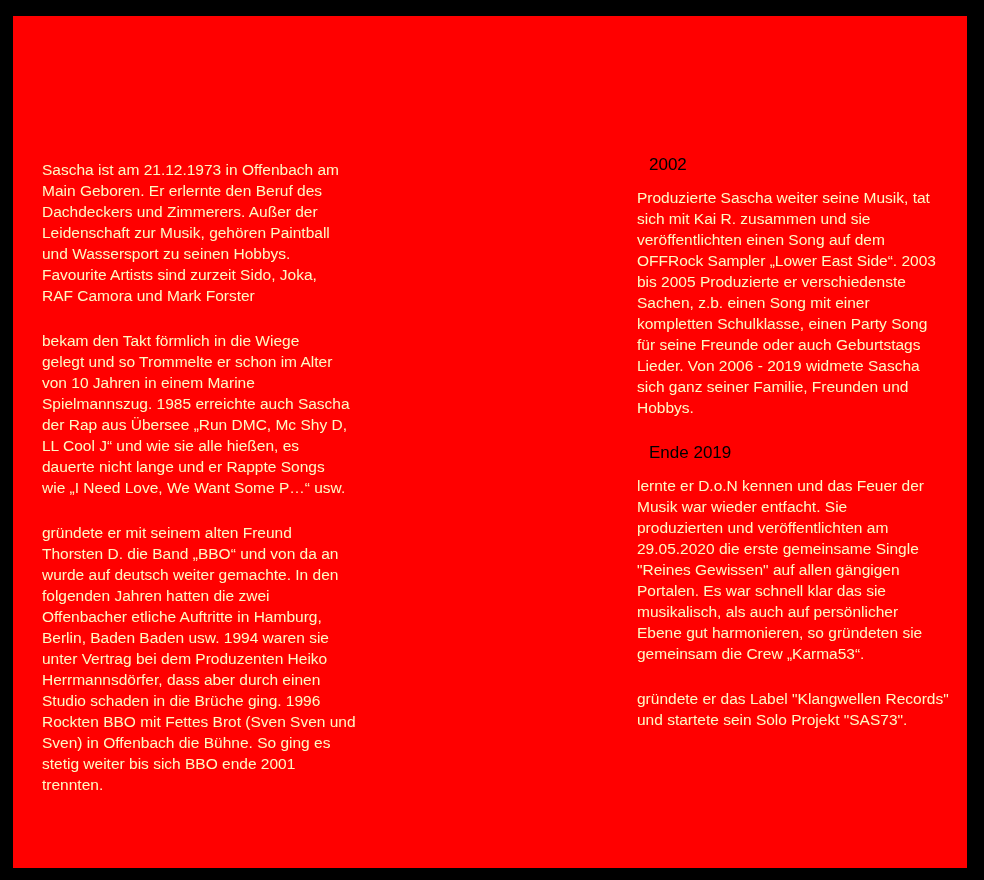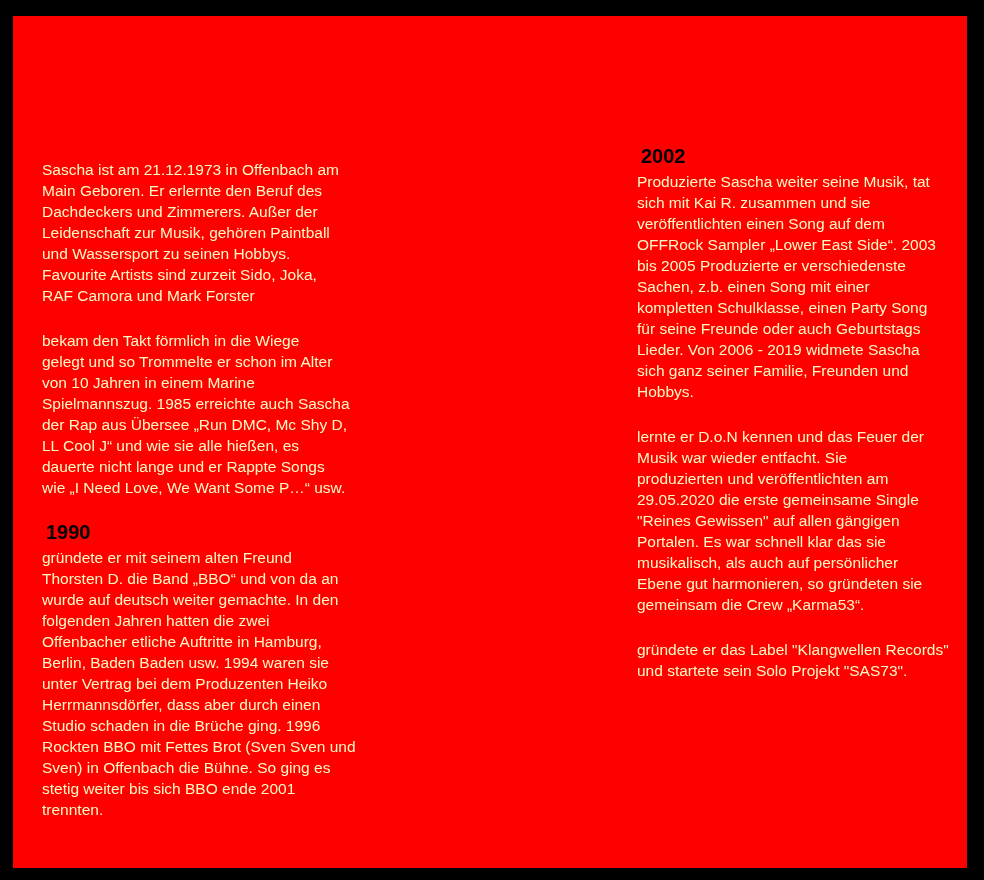--- a/index.html
+++ b/index.html
@@ -31,25 +31,25 @@
     top: 143px;
   }
   .col-right {
     left: 624px;
     top: 126px;
   }
   .section {
     margin: 0 0 24px 0;
   }
   .heading {
-    margin: 4px;
+    margin: 12px;
     padding: 0;
-    font-size: 20px;
+    font-size: 17px;
     line-height: 21px;
-    font-weight: 700;
+    font-weight: 400;
     color: #000000;
   }
   .body-text {
     margin: 0;
     padding: 0;
     font-size: 15.5px;
     line-height: 21px;
     font-weight: 400;
     color: #fef9c3;
     white-space: pre-line;
@@ -74,21 +74,20 @@
       <p class="body-text">bekam den Takt förmlich in die Wiege
 gelegt und so Trommelte er schon im Alter
 von 10 Jahren in einem Marine
 Spielmannszug. 1985 erreichte auch Sascha
 der Rap aus Übersee „Run DMC, Mc Shy D,
 LL Cool J“ und wie sie alle hießen, es
 dauerte nicht lange und er Rappte Songs
 wie „I Need Love, We Want Some P…“ usw.</p>
     </div>
     <div class="section">
-      <h2 class="heading">1990</h2>
       <p class="body-text">gründete er mit seinem alten Freund
 Thorsten D. die Band „BBO“ und von da an
 wurde auf deutsch weiter gemachte. In den
 folgenden Jahren hatten die zwei
 Offenbacher etliche Auftritte in Hamburg,
 Berlin, Baden Baden usw. 1994 waren sie
 unter Vertrag bei dem Produzenten Heiko
 Herrmannsdörfer, dass aber durch einen
 Studio schaden in die Brüche ging. 1996
 Rockten BBO mit Fettes Brot (Sven Sven und
@@ -107,20 +106,21 @@
 OFFRock Sampler „Lower East Side“. 2003
 bis 2005 Produzierte er verschiedenste
 Sachen, z.b. einen Song mit einer
 kompletten Schulklasse, einen Party Song
 für seine Freunde oder auch Geburtstags
 Lieder. Von 2006 - 2019 widmete Sascha
 sich ganz seiner Familie, Freunden und
 Hobbys.</p>
     </div>
     <div class="section">
+      <h2 class="heading">Ende 2019</h2>
       <p class="body-text">lernte er D.o.N kennen und das Feuer der
 Musik war wieder entfacht. Sie
 produzierten und veröffentlichten am
 29.05.2020 die erste gemeinsame Single
 "Reines Gewissen" auf allen gängigen
 Portalen. Es war schnell klar das sie
 musikalisch, als auch auf persönlicher
 Ebene gut harmonieren, so gründeten sie
 gemeinsam die Crew „Karma53“.</p>
     </div>

